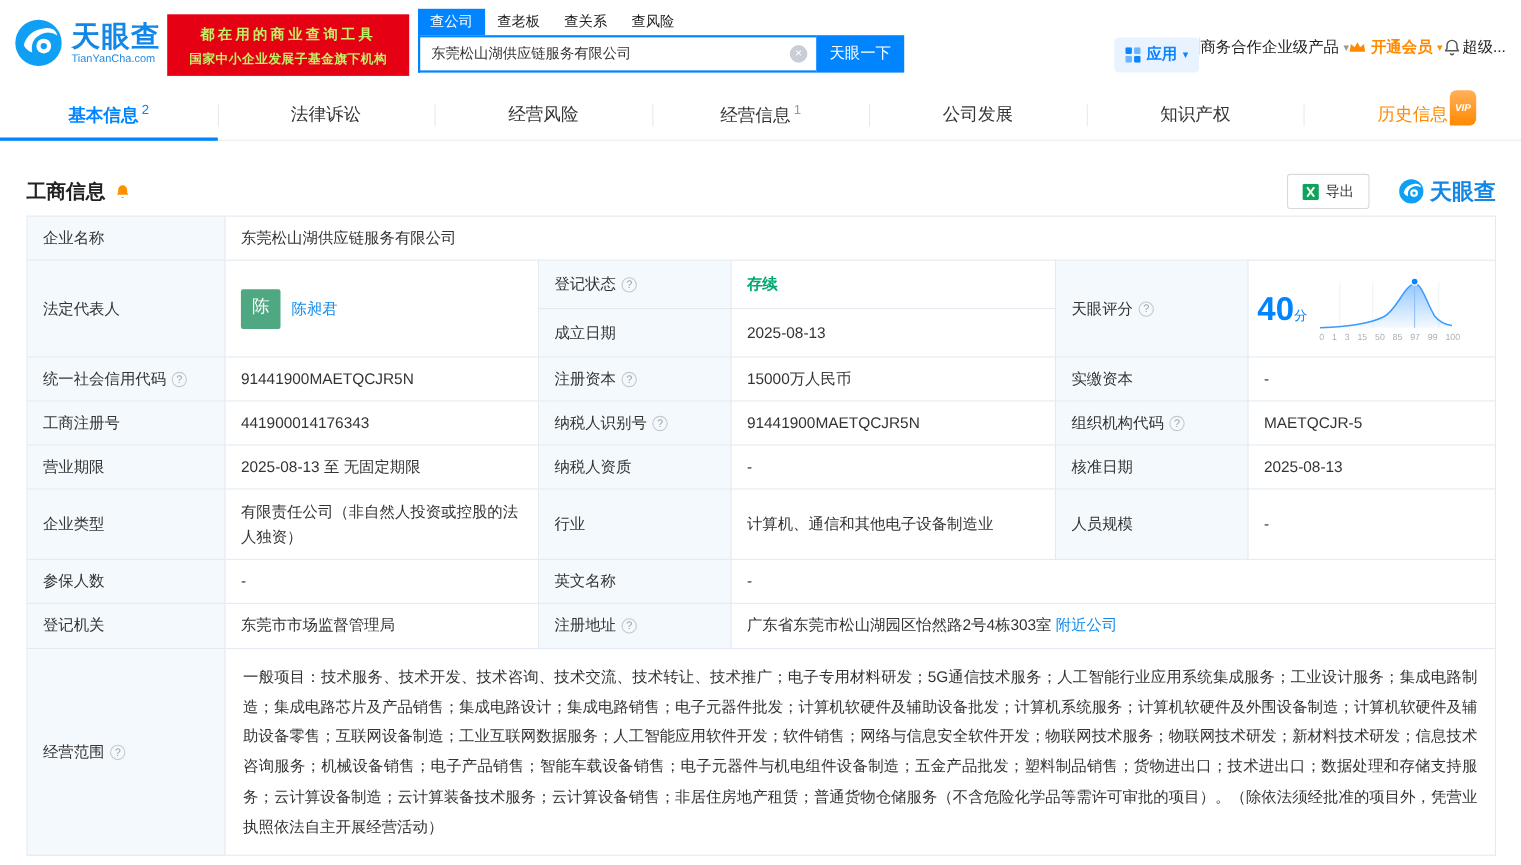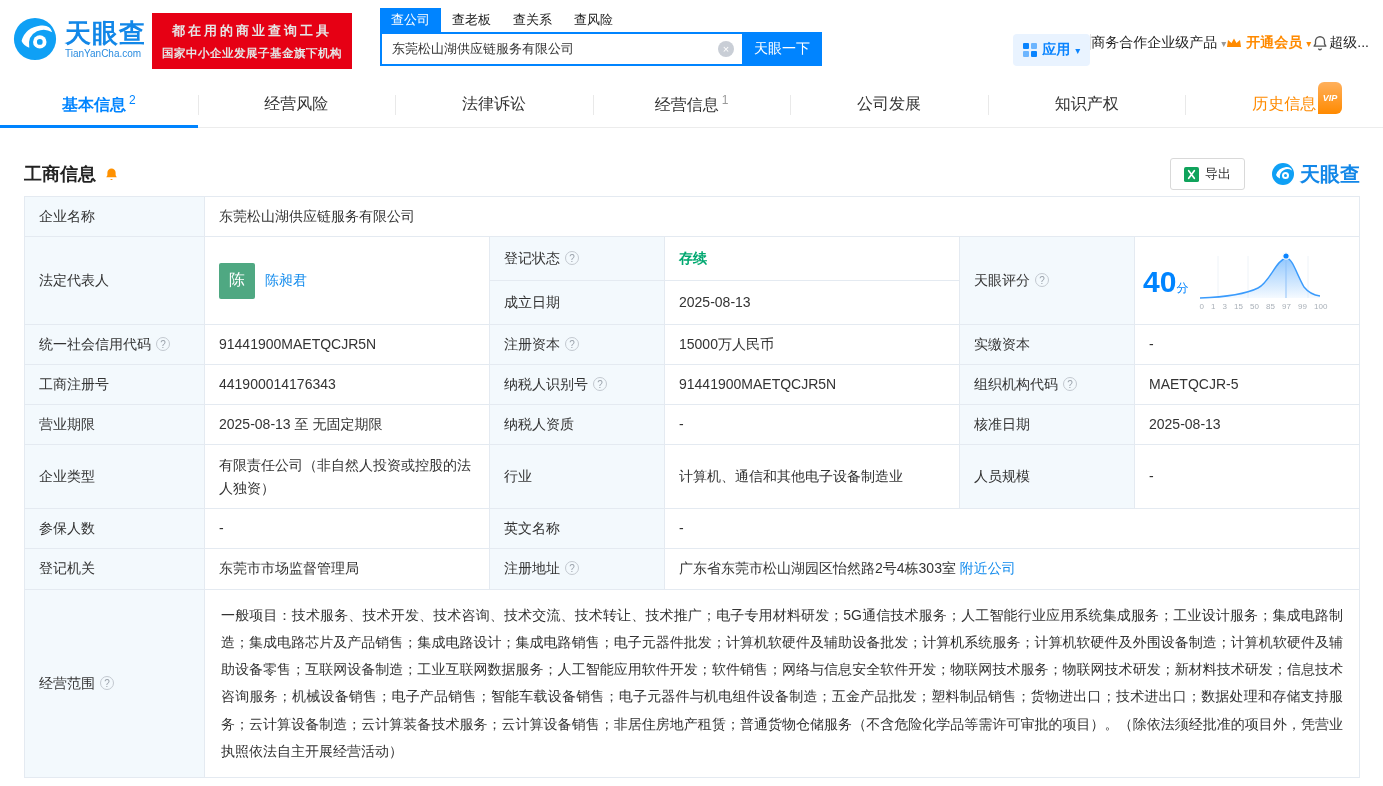--- a/index.html
+++ b/index.html
@@ -5,22 +5,22 @@
   * { box-sizing: border-box; margin: 0; padding: 0; }
   html,body { width:1383px; height:786px; overflow:hidden; background:#fff;
     font-family:"Liberation Sans","DejaVu Sans",sans-serif; color:#333; }
 
   
   .site-header { position:relative; height:82px; background:#fff; }
   .logo { position:absolute; left:12px; top:16px; display:flex; align-items:center; gap:7px; cursor:pointer; }
   .logo-mark { width:46px; height:46px; }
   .logo-cn { font-size:26px; font-weight:bold; color:#1287e8; letter-spacing:1px; line-height:1.1; }
   .logo-en { font-size:10px; color:#2a8ce0; }
-  .slogan { position:absolute; left:152px; top:13px; width:200px; height:56px; background:#e60014;
-    color:#e5e5e5; text-align:center; padding-top:9px; }
+  .slogan { position:absolute; left:152px; top:13px; width:220px; height:56px; background:#e60014;
+    color:#bef264; text-align:center; padding-top:9px; }
   .slogan .s1 { font-size:13px; font-weight:bold; letter-spacing:3px; }
   .slogan .s2 { font-size:11.5px; font-weight:bold; letter-spacing:.5px; margin-top:6px; }
 
   .search-block { position:absolute; left:380px; top:8px; }
   .search-tabs { display:flex; align-items:center; font-size:13px; color:#222; height:23px; }
   .stab { padding:3px 11px; cursor:pointer; }
   .stab.active { background:#0084ff; color:#fff; }
   .search-bar { display:flex; margin-top:1px; height:34px; position:relative; }
   .search-bar input { width:362px; border:2px solid #0084ff; border-right:none; padding:0 32px 0 10px;
     font-size:13px; color:#333; outline:none; font-family:inherit; }
@@ -165,24 +165,24 @@
   </div>
 </header>
 
 <nav class="nav-tabs">
   <div class="tab active">
     <span class="tab-inner">
       <span>基本信息</span><sup class="sup-blue">2</sup>
     </span>
   </div>
   <div class="tab">
+    <span class="tab-inner"><span>法律诉讼</span></span>
+  </div>
+  <div class="tab">
     <span class="tab-inner"><span>经营风险</span></span>
-  </div>
-  <div class="tab">
-    <span class="tab-inner"><span>法律诉讼</span></span>
   </div>
   <div class="tab">
     <span class="tab-inner">
       <span>经营信息</span><sup class="sup-gray">1</sup>
     </span>
   </div>
   <div class="tab">
     <span class="tab-inner"><span>公司发展</span></span>
   </div>
   <div class="tab">

